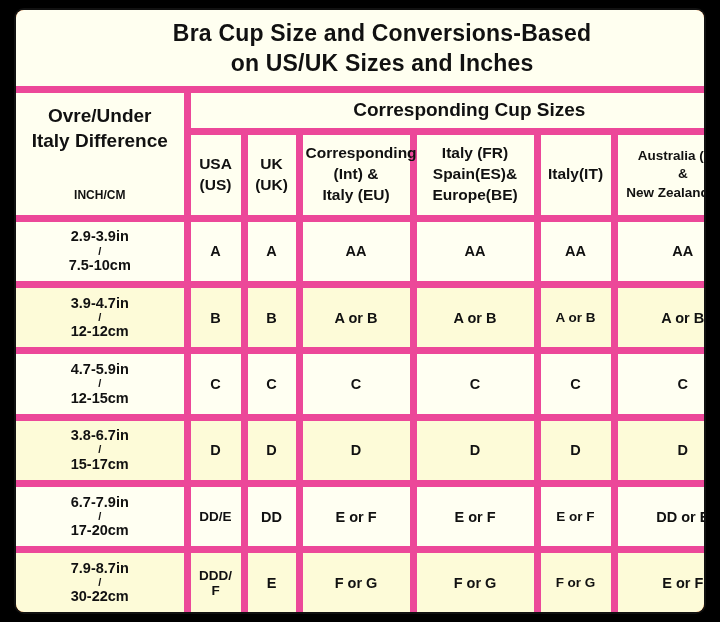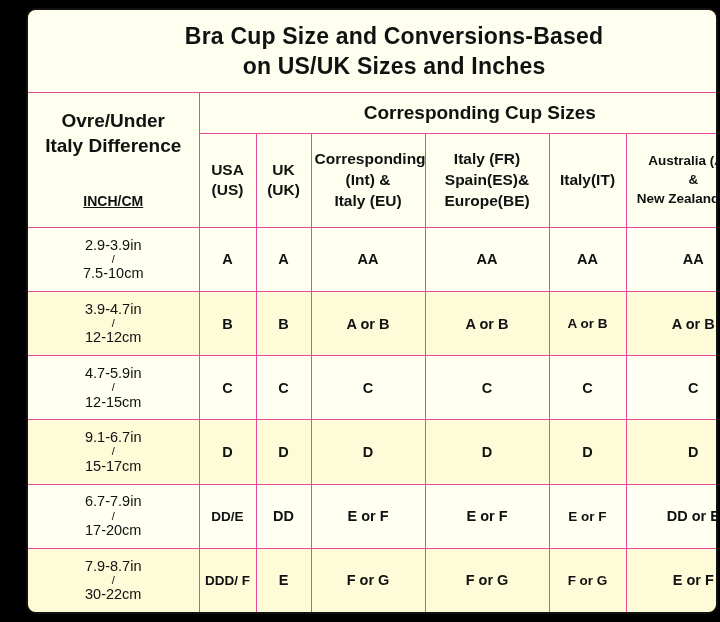--- a/index.html
+++ b/index.html
@@ -15,38 +15,38 @@
   }
   .page {
     position: relative;
     width: 720px;
     height: 622px;
     background: #000000;
     box-sizing: border-box;
   }
   .card {
     position: absolute;
-    left: 26px;
+    left: 14px;
     top: 8px;
     width: 692px;
     height: 606px;
     background: #f97316;
     border: 2px solid #111111;
     border-radius: 10px;
     box-sizing: border-box;
     overflow: hidden;
   }
   table.conv {
     border-collapse: collapse;
     width: 100%;
     height: 100%;
     table-layout: fixed;
   }
   table.conv td, table.conv th {
-    border: 1px solid #ec4899;
+    border: 7px solid #ec4899;
     text-align: center;
     vertical-align: middle;
     color: #111111;
     background: #fffff0;
     padding: 2px 3px;
     box-sizing: border-box;
   }
   
   table.conv tr:first-child th {
     border-top: none;
@@ -81,28 +81,27 @@
     font-size: 15.5px;
     font-weight: bold;
     line-height: 1.35;
   }
   .hdr-small {
     font-size: 13.5px;
     font-weight: bold;
     line-height: 1.4;
   }
   .unit-cell {
-    font-size: 14px;
-    font-weight: bold;
-    text-decoration: underline;
+    font-size: 12px;
+    font-weight: bold;
   }
 
   .diff {
     font-size: 14.5px;
-    font-weight: normal;
+    font-weight: bold;
     line-height: 1.18;
     margin-top: 44px;
   }
   .diff .sep { font-size: 11px; display: block; line-height: 1.05; }
 
   .val {
     font-size: 14.5px;
     font-weight: bold;
   }
   .val-sm {
@@ -220,21 +219,21 @@
           <td class="val">C</td>
           <td class="val">C</td>
           <td class="val">C</td>
           <td class="val">C</td>
           <td class="val">C</td>
           <td class="val">C</td>
         </tr>
 
         <tr class="shade">
           <td class="diff">
-            <span>9.1-6.7in</span>
+            <span>3.8-6.7in</span>
             <span class="sep">/</span>
             <span>15-17cm</span>
           </td>
           <td class="val">D</td>
           <td class="val">D</td>
           <td class="val">D</td>
           <td class="val">D</td>
           <td class="val">D</td>
           <td class="val">D</td>
         </tr>

